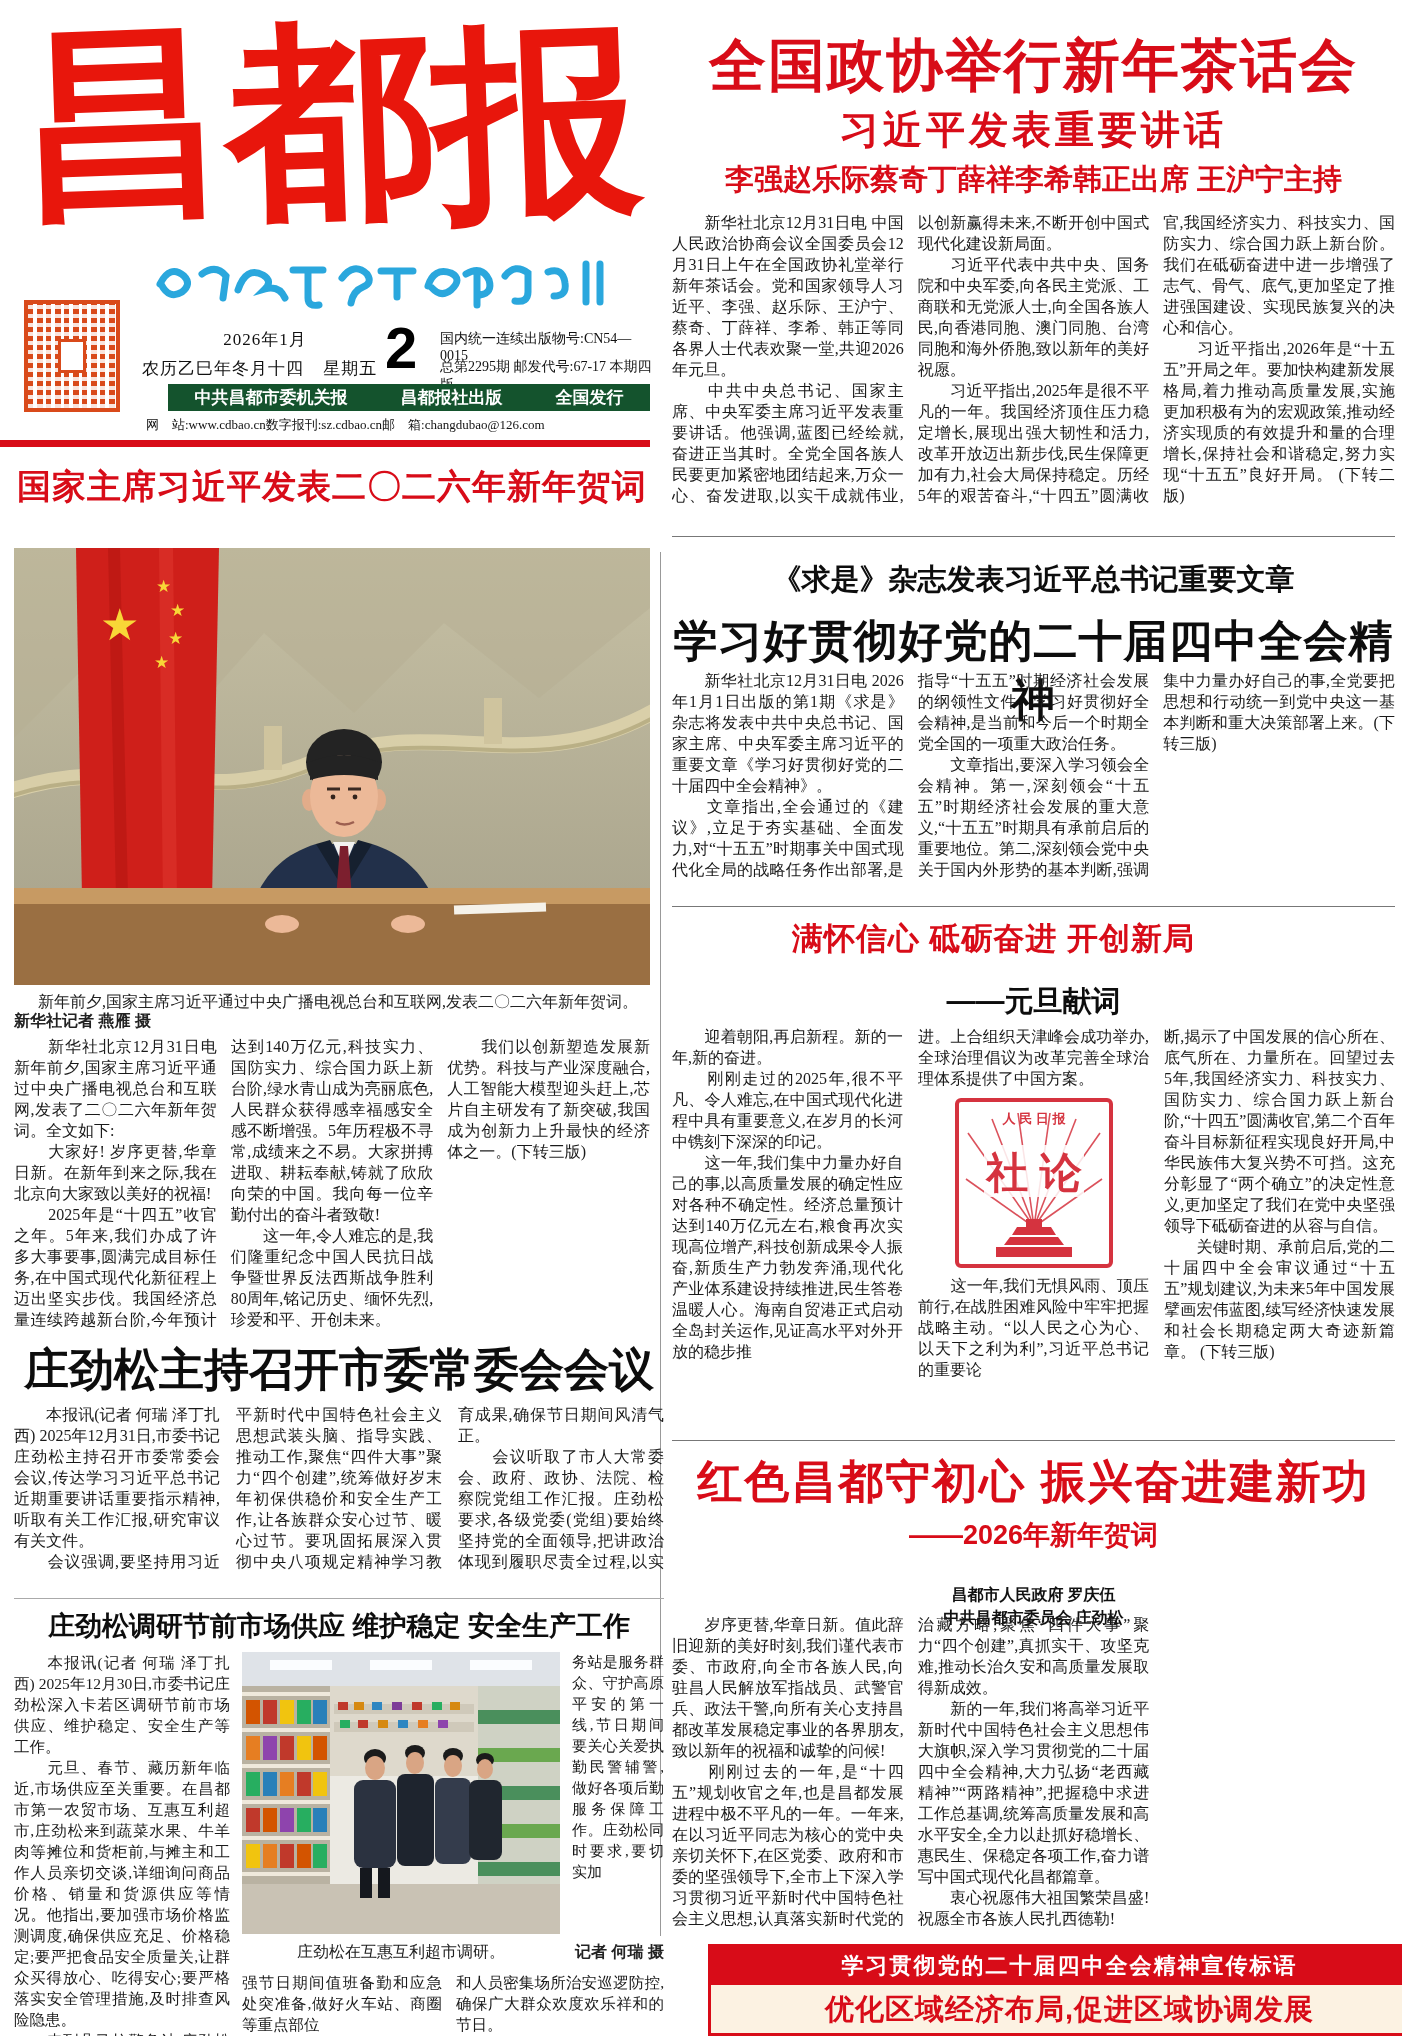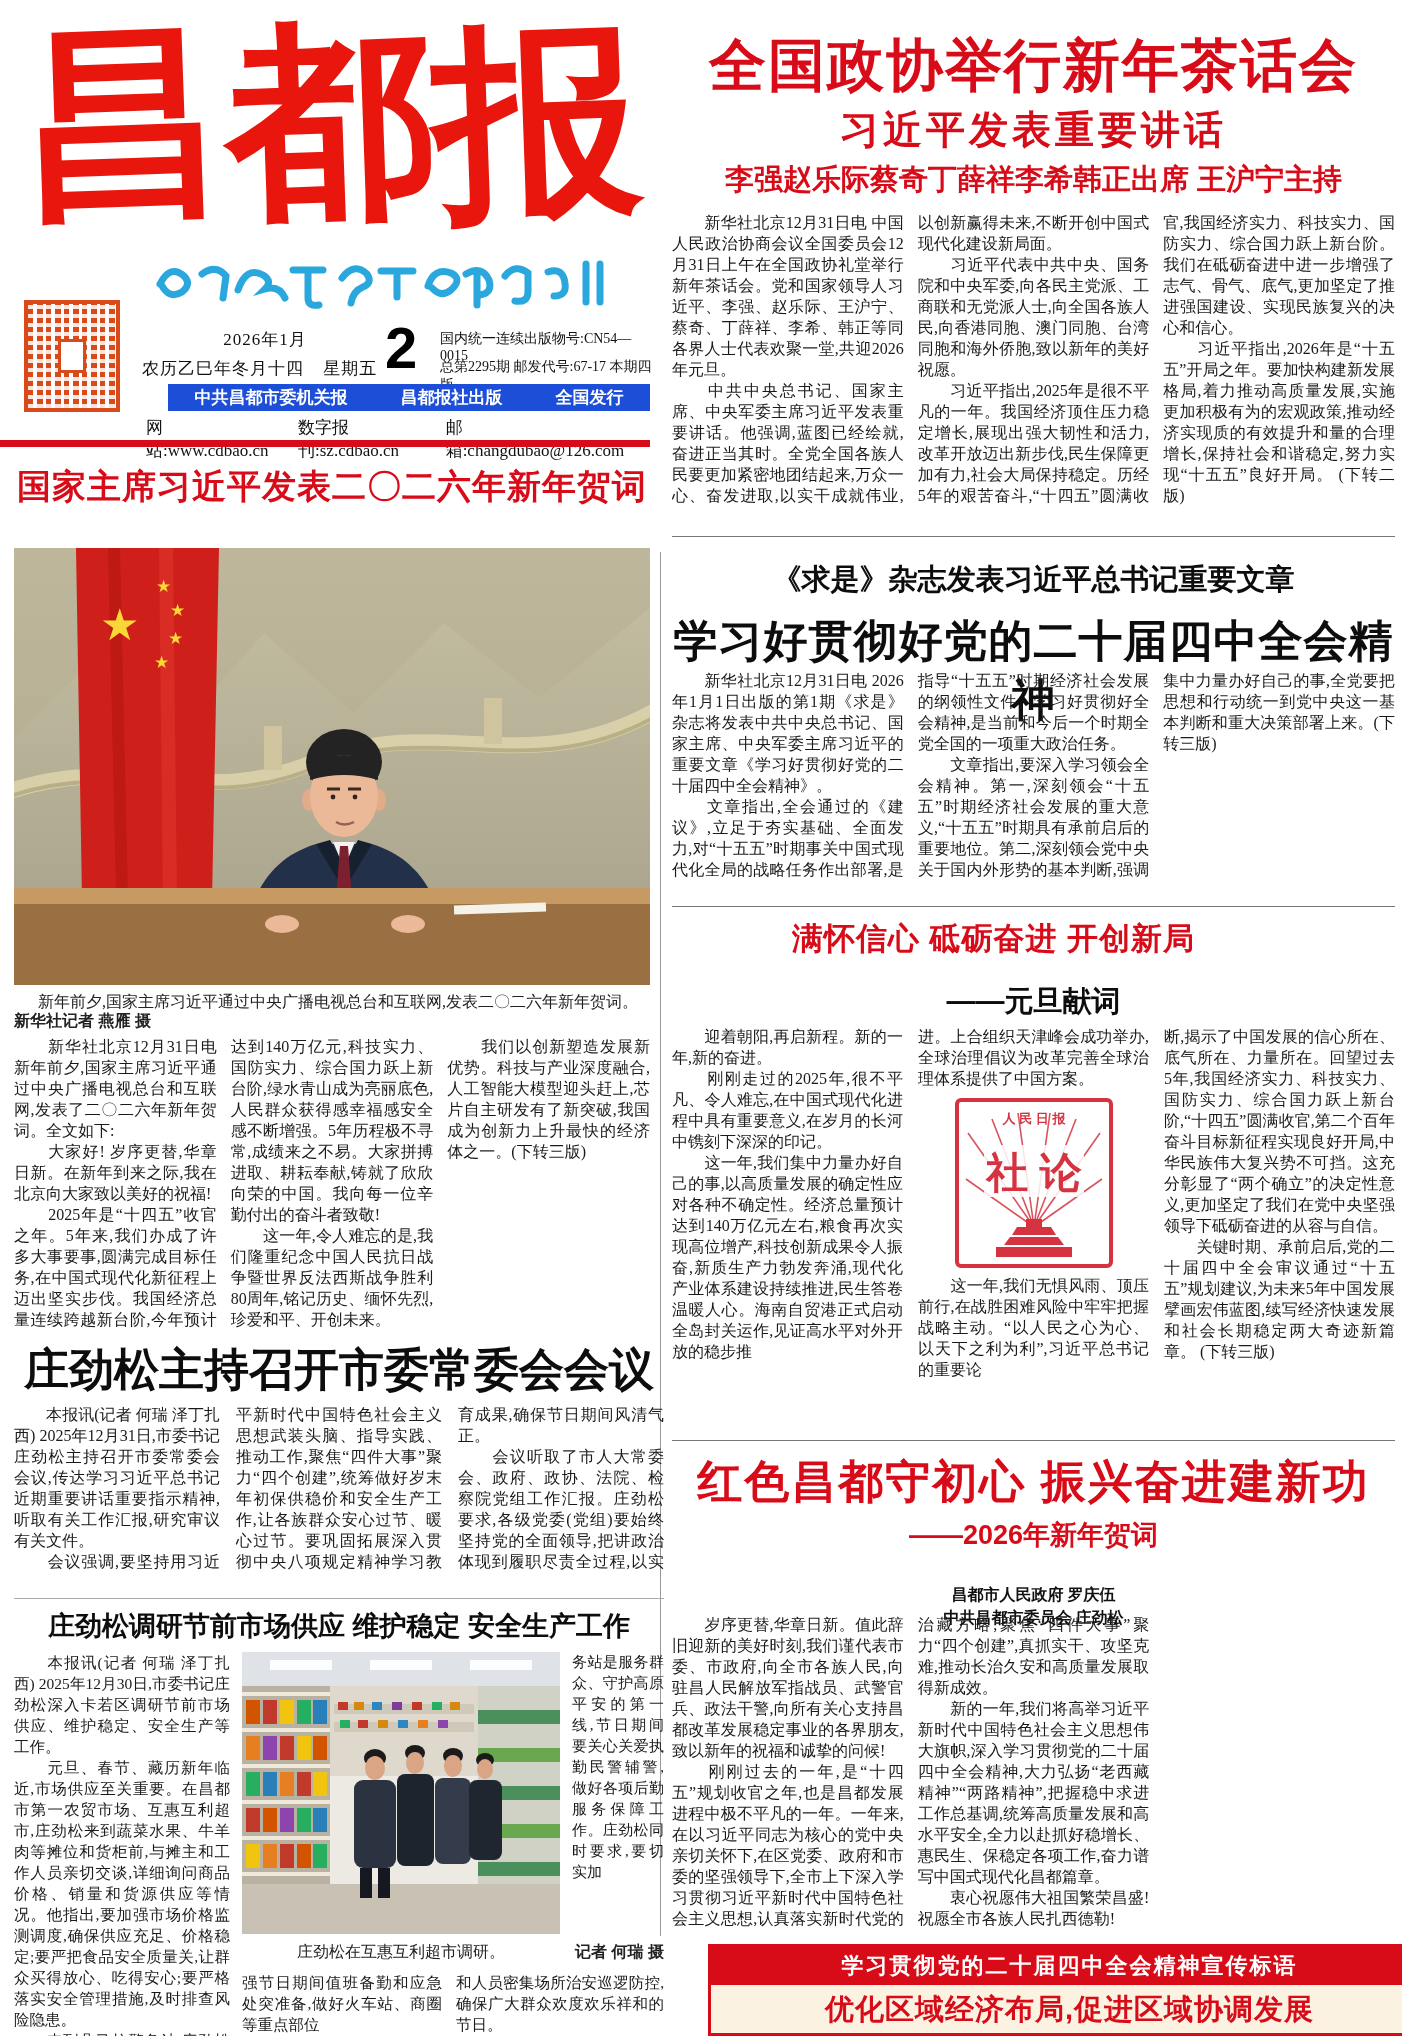--- a/index.html
+++ b/index.html
@@ -9,21 +9,21 @@
   .sans{font-family:"Liberation Sans",sans-serif;}
   .center{text-align:center;}
   .bold{font-weight:bold;}
   
   .paper-title{left:18px;top:2px;width:622px;height:250px;display:flex;justify-content:space-between;
     align-items:flex-start;}
   .paper-title span{font-family:"DejaVu Serif",serif;font-weight:900;font-size:208px;line-height:238px;
     color:#e8160c;transform:rotate(-2deg);}
   .info-sm{font-size:17px;letter-spacing:1px;}
   .info-xs{font-size:14px;}
-  .blue-bar{background:#1d4ed8;color:#fff;display:flex;justify-content:space-around;align-items:center;
+  .blue-bar{background:#14532d;color:#fff;display:flex;justify-content:space-around;align-items:center;
     font-weight:bold;font-size:17px;font-family:"Liberation Sans",sans-serif;}
   .red-rule{background:#d80c18;}
   .qr{background:
       repeating-linear-gradient(0deg,rgba(255,255,255,.85) 0 4px,rgba(255,255,255,0) 4px 9px),
       repeating-linear-gradient(90deg,#d94a1a 0 5px,#fff 5px 9px,#d94a1a 9px 15px,#fff 15px 18px);
       border:4px solid #d94a1a;box-sizing:border-box;}
   .qr:after{content:"";position:absolute;left:34%;top:34%;width:32%;height:32%;background:#fff;
       border:3px solid #d94a1a;box-sizing:border-box;}
   
   .h-red{color:#d80c18;font-weight:bold;font-family:"Liberation Sans",sans-serif;}
@@ -81,21 +81,21 @@
   </div>
   <div class="abs sans bold" style="left:385px;top:314px;font-size:58px;color:#000;">2</div>
   <div class="abs info-xs" style="left:440px;top:330px;width:215px;">国内统一连续出版物号:CN54—0015</div>
   <div class="abs info-xs" style="left:440px;top:358px;width:215px;">总第2295期  邮发代号:67-17  本期四版</div>
 
   <div class="abs blue-bar" style="left:168px;top:384px;width:482px;height:27px;">
     <span>中共昌都市委机关报</span>
     <span>昌都报社出版</span>
     <span>全国发行</span>
   </div>
-  <div class="abs" style="left:146px;top:416px;width:506px;display:flex;justify-content:space-between;font-size:17px;">
+  <div class="abs" style="left:146px;top:416px;width:506px;display:flex;justify-content:flex-start;font-size:13px;">
     <span>网　站:www.cdbao.cn</span>
     <span>数字报刊:sz.cdbao.cn</span>
     <span>邮　箱:changdubao@126.com</span>
   </div>
   <div class="abs red-rule" style="left:0;top:440px;width:650px;height:7px;"></div>
 
   <div class="abs h-red center" style="left:672px;top:28px;width:723px;font-size:57px;letter-spacing:2px;">全国政协举行新年茶话会</div>
   <div class="abs h-red center" style="left:672px;top:103px;width:723px;font-size:39px;letter-spacing:4px;">习近平发表重要讲话</div>
   <div class="abs h-red center" style="left:672px;top:160px;width:723px;font-size:29px;">李强赵乐际蔡奇丁薛祥李希韩正出席 王沪宁主持</div>
   <div class="abs body-text cols3" style="left:672px;top:212px;width:723px;height:306px;">　　新华社北京12月31日电 中国人民政治协商会议全国委员会12月31日上午在全国政协礼堂举行新年茶话会。党和国家领导人习近平、李强、赵乐际、王沪宁、蔡奇、丁薛祥、李希、韩正等同各界人士代表欢聚一堂,共迎2026年元旦。

